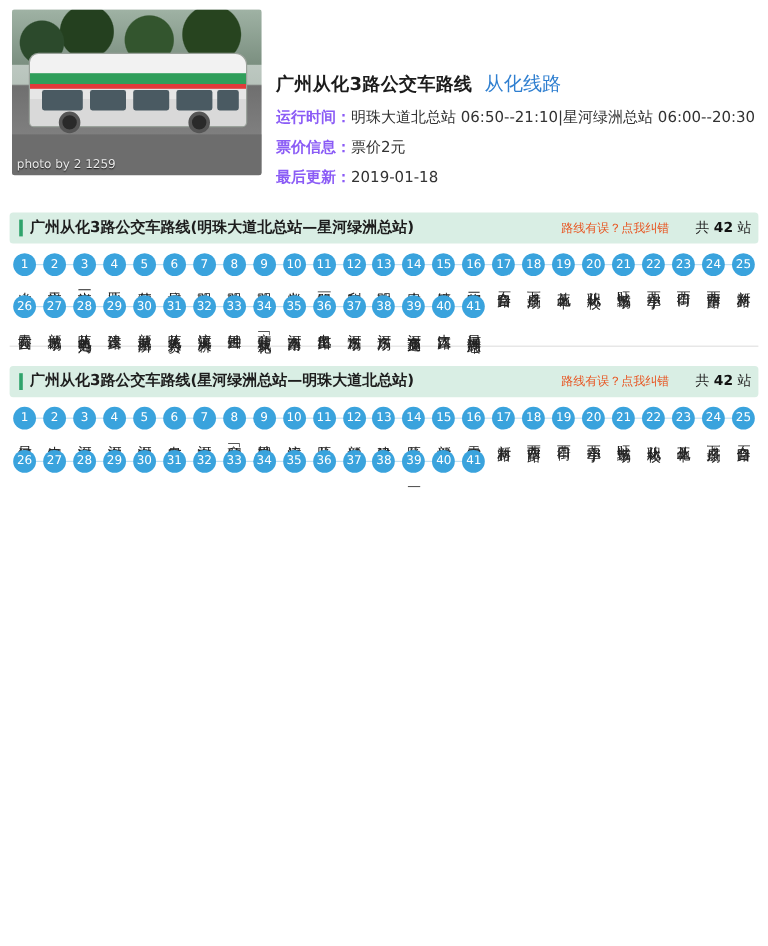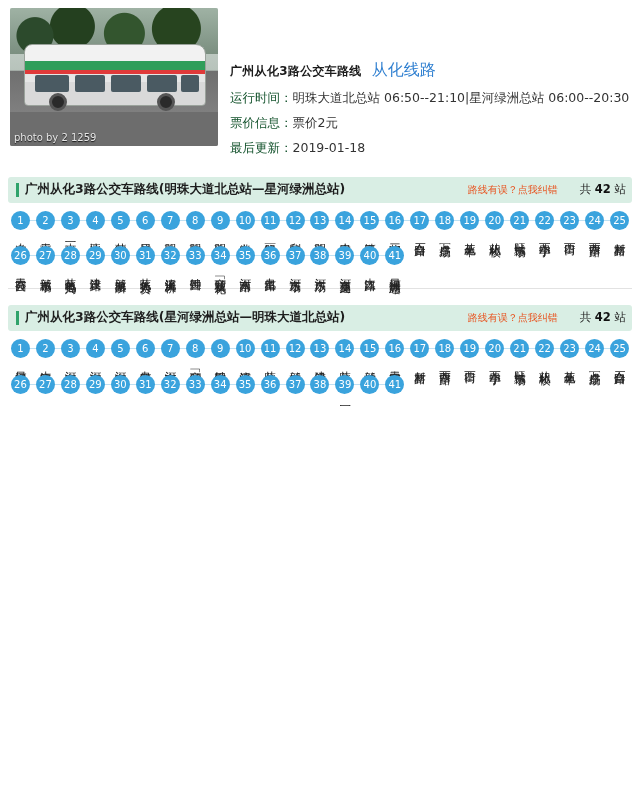--- a/index.html
+++ b/index.html
@@ -74,27 +74,27 @@
     text-shadow: 0 1px 1px rgba(0,0,0,.8);
     font-family: "DejaVu Sans", "Liberation Sans", sans-serif;
   }
 
   .info { flex: 1 1 auto; padding-top: 4px; }
   .title-row {
     display: flex; align-items: baseline; gap: 10px;
     margin-bottom: 9px;
   }
   .title-main {
-    font-size: 12px; font-weight: bold; color: #1b1b1b; letter-spacing: .3px;
+    font-size: 15px; font-weight: bold; color: #1b1b1b; letter-spacing: .3px;
   }
   .title-sub { font-size: 16px; color: #2f7fd0; margin-top: 48px; }
   .info-line {
     font-size: 12.5px; color: #333; margin-bottom: 8px; line-height: 1.35;
   }
-  .info-line .lbl { color: #14532d; }
+  .info-line .lbl { color: #8b5cf6; font-weight: bold; }
   .info-line .val { color: #333; }
   .info-line .val-link { color: #2f7fd0; }
 
   
   .band {
     margin: 6px 8px 0 8px;
     background: #d9eee4;
     border-radius: 3px;
     display: flex; align-items: center;
     height: 26px;

